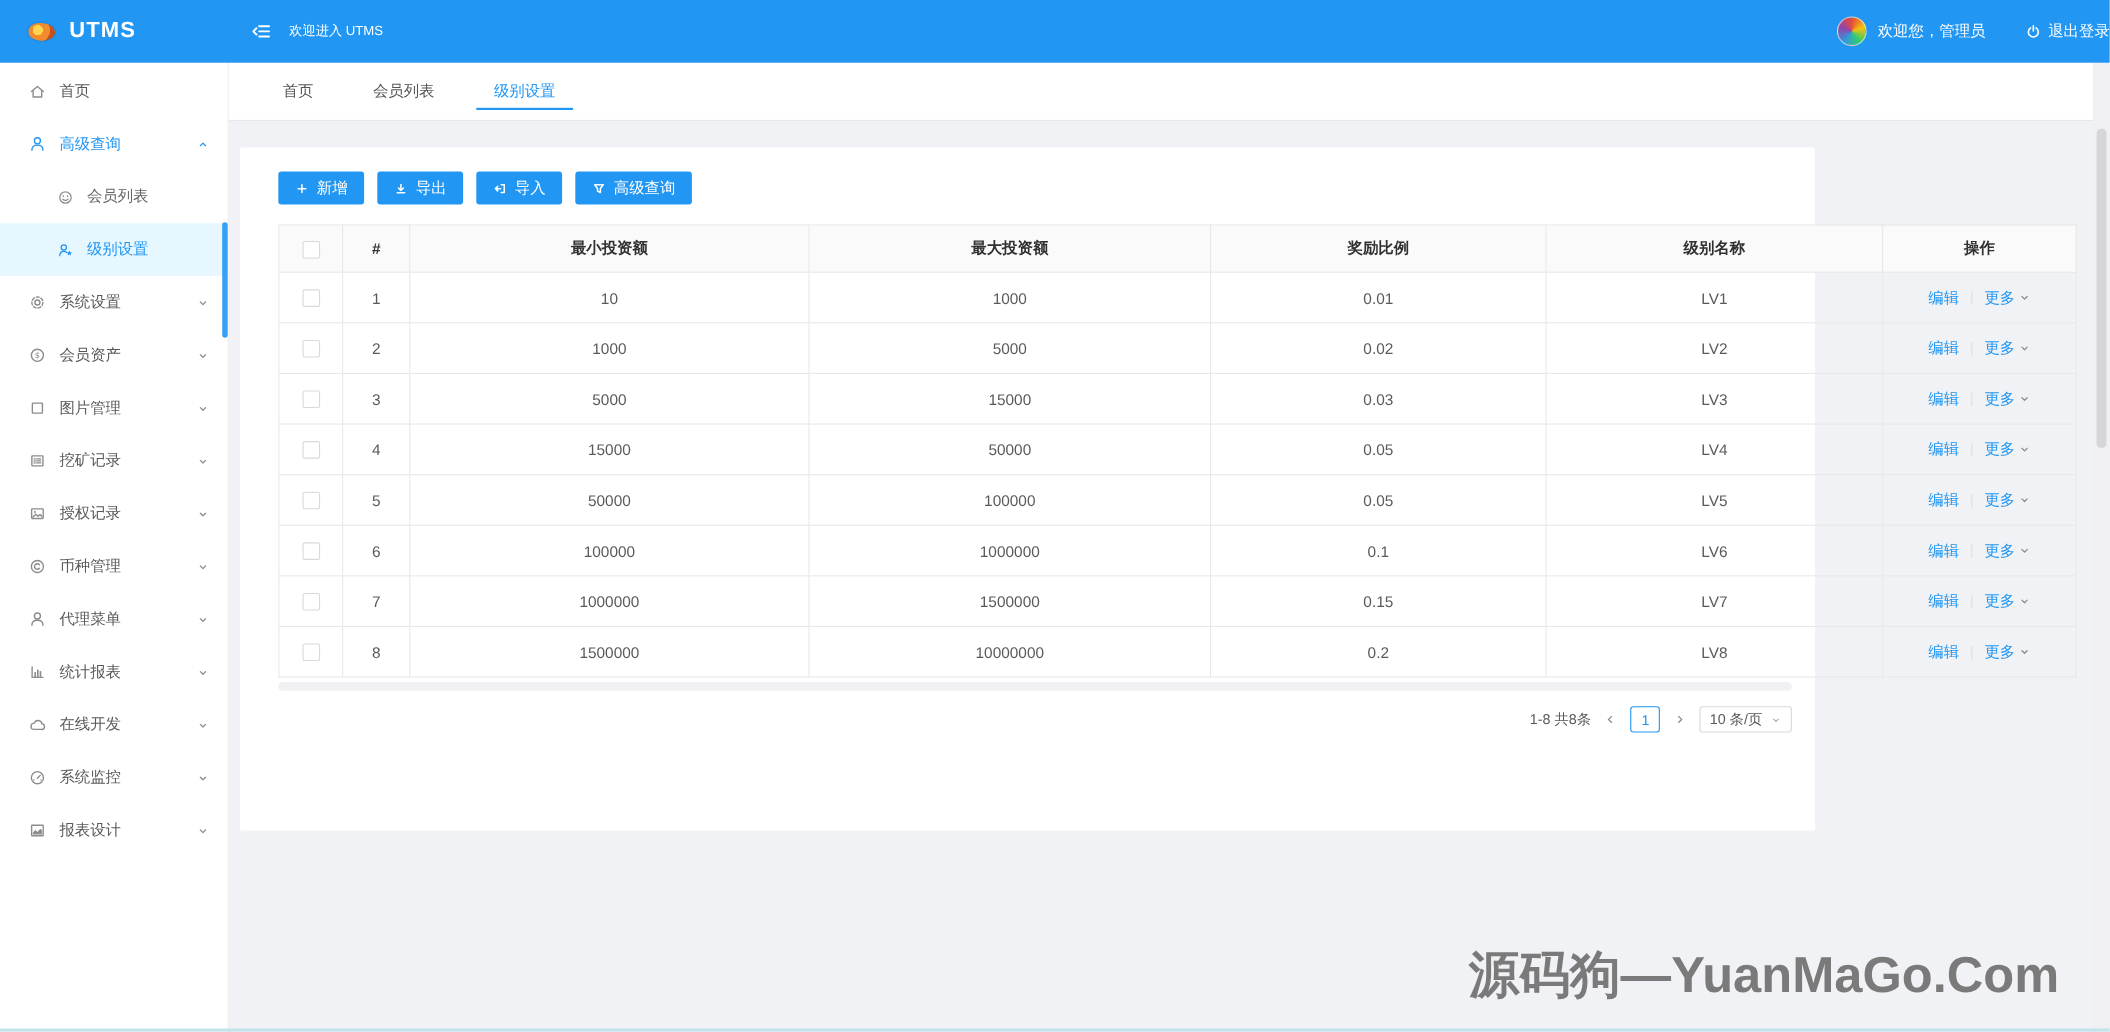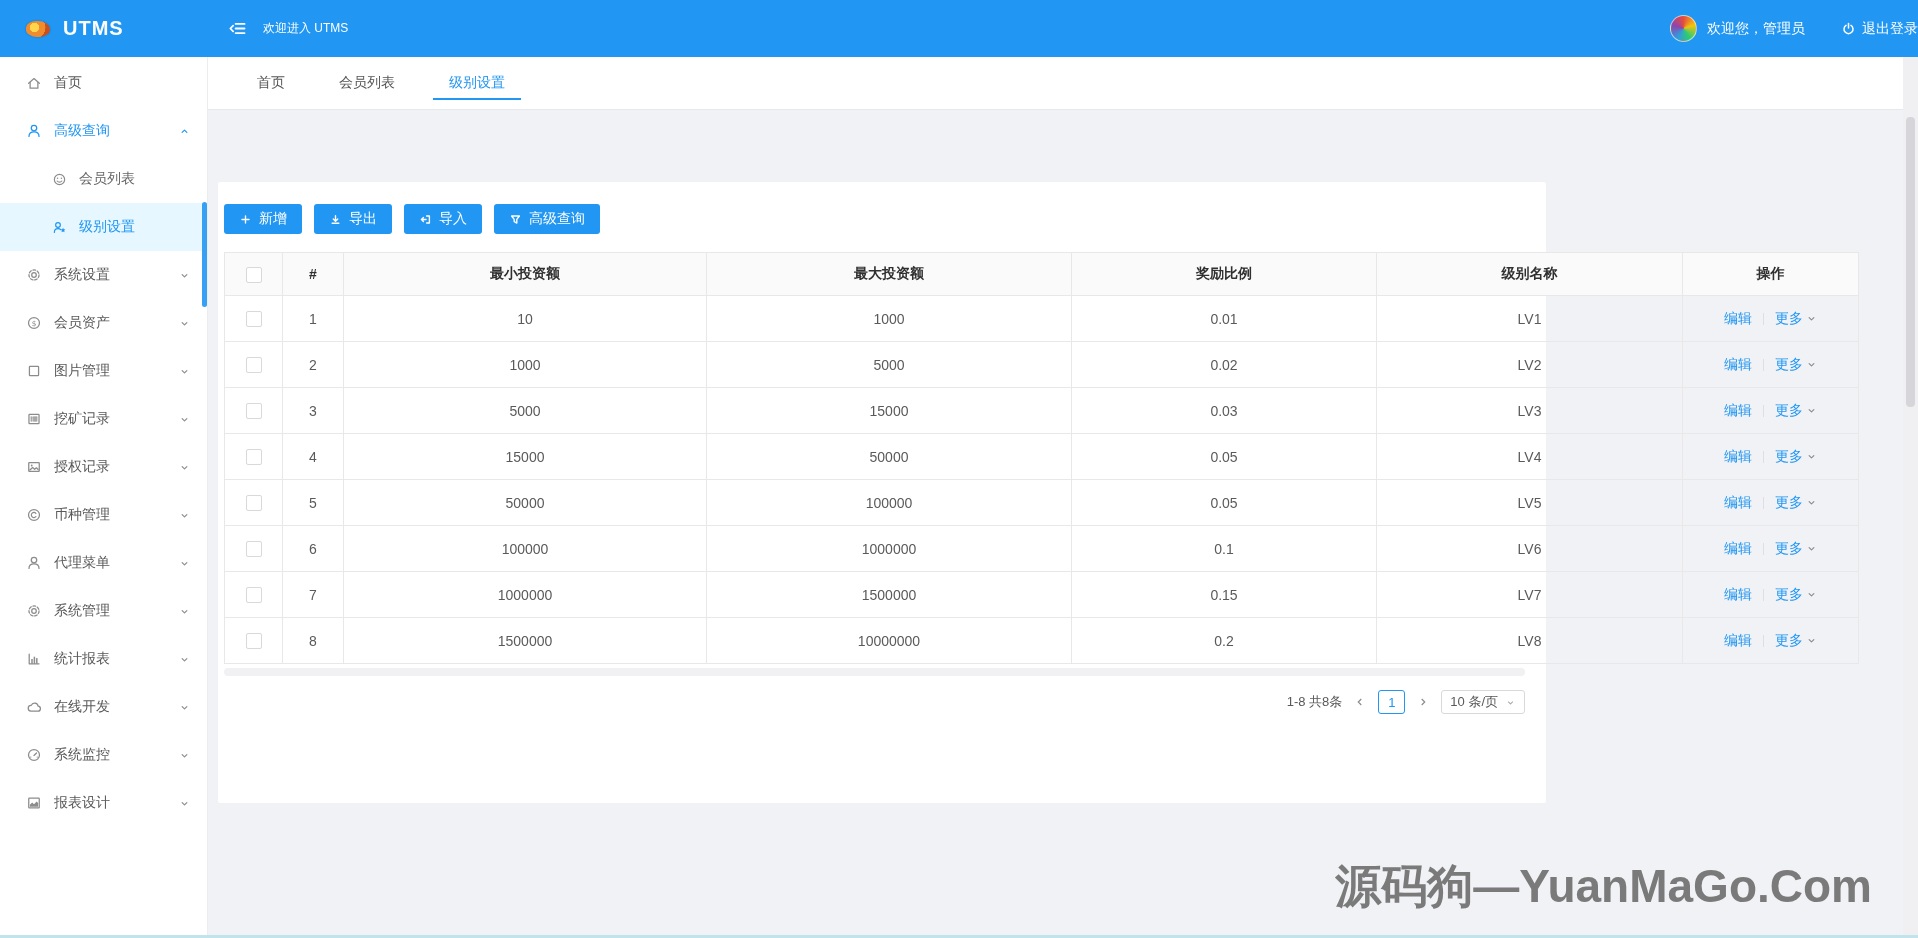--- a/index.html
+++ b/index.html
@@ -70,22 +70,22 @@
     color:#555; cursor:pointer; position:relative; font-size:14px;
   }
   .tab.active { color:var(--accent,#2196f3); }
   .tab.active::after {
     content:""; position:absolute; left:0; right:0; bottom:9px; height:2px;
     background:var(--accent,#2196f3);
   }
 
   
   .card {
-    position:absolute; left:218px; top:134px; width:1328px; height:621px;
-    background:#fff; border-radius:2px; padding:22px 21px 0 6px;margin-top:48px;
+    position:absolute; left:218px; top:134px; width:1432px; height:621px;
+    background:#fff; border-radius:2px; padding:22px 21px 0 35px;
   }
   .toolbar { display:flex; gap:12px; }
   .btn {
     height:30px; border:none; border-radius:3px; background:var(--accent,#2196f3);
     color:#fff; font-size:14px; display:flex; align-items:center; gap:7px;
     padding:0 15px; cursor:pointer; font-family:inherit;
   }
   .btn .ic { color:#fff; }
 
   .alertbar {
@@ -358,31 +358,20 @@
           <svg class="ic " width="11" height="11" viewBox="0 0 14 14" stroke="currentColor" stroke-width="1.5" stroke-linecap="round" stroke-linejoin="round">
             <use href="#i-chevron-down"></use>
           </svg>
         </span>
       </div>
       <div class="side-item">
         <svg class="ic " width="16" height="16" viewBox="0 0 14 14" stroke="currentColor" stroke-width="1.1" stroke-linecap="round" stroke-linejoin="round">
           <use href="#i-user"></use>
         </svg>
         <span class="side-label">代理菜单</span>
-        <span class="side-caret">
-          <svg class="ic " width="11" height="11" viewBox="0 0 14 14" stroke="currentColor" stroke-width="1.5" stroke-linecap="round" stroke-linejoin="round">
-            <use href="#i-chevron-down"></use>
-          </svg>
-        </span>
-      </div>
-      <div class="side-item">
-        <svg class="ic " width="16" height="16" viewBox="0 0 14 14" stroke="currentColor" stroke-width="1.1" stroke-linecap="round" stroke-linejoin="round">
-          <use href="#i-gear"></use>
-        </svg>
-        <span class="side-label">系统管理</span>
         <span class="side-caret">
           <svg class="ic " width="11" height="11" viewBox="0 0 14 14" stroke="currentColor" stroke-width="1.5" stroke-linecap="round" stroke-linejoin="round">
             <use href="#i-chevron-down"></use>
           </svg>
         </span>
       </div>
       <div class="side-item">
         <svg class="ic " width="16" height="16" viewBox="0 0 14 14" stroke="currentColor" stroke-width="1.1" stroke-linecap="round" stroke-linejoin="round">
           <use href="#i-bar-chart"></use>
         </svg>

